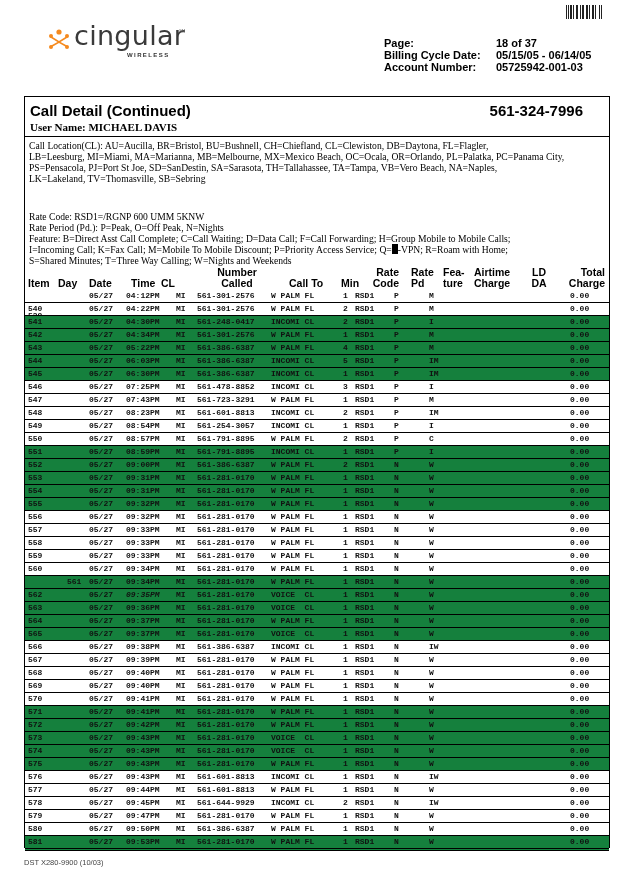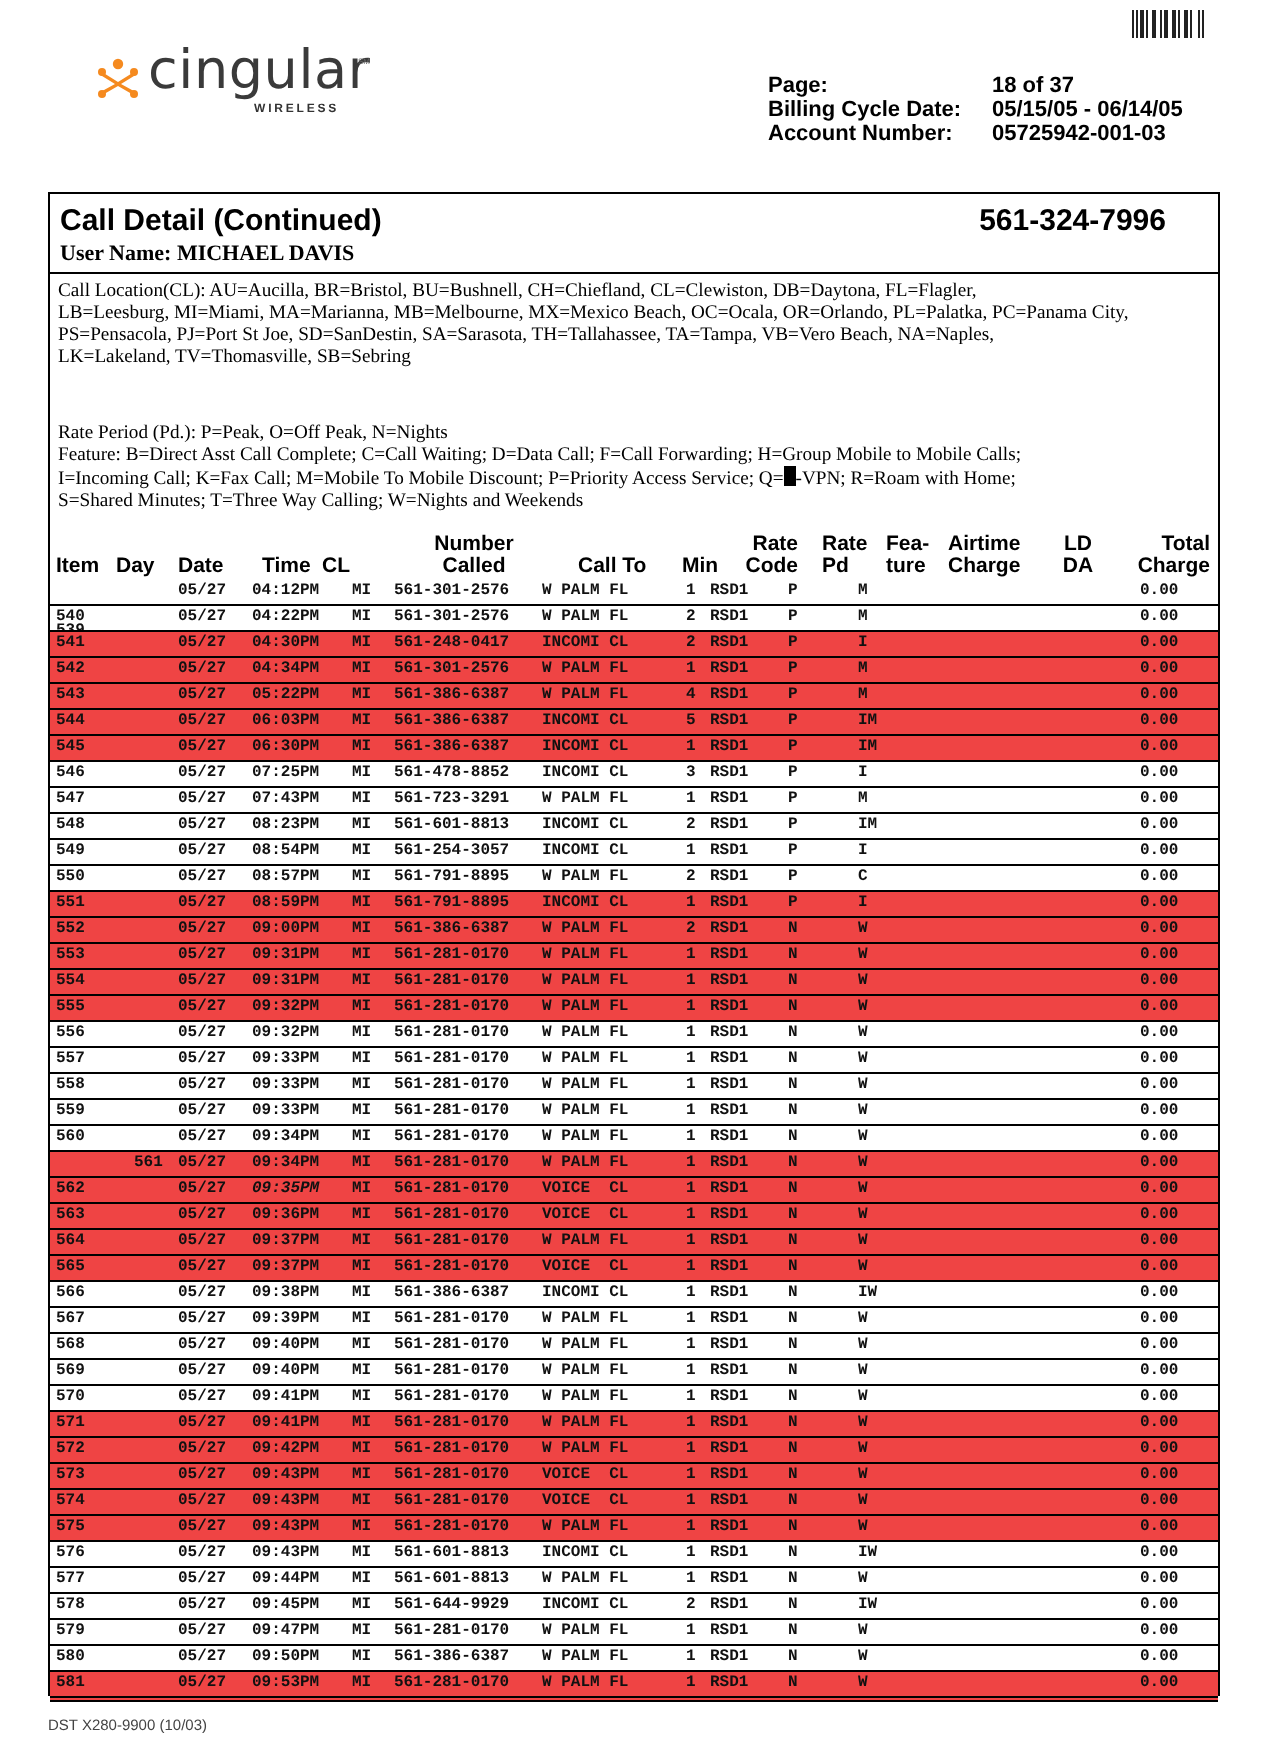--- a/index.html
+++ b/index.html
@@ -30,21 +30,21 @@
   .legend .gap { height: 27px; }
   .redact { display: inline-block; width: 6px; height: 10px; background: #000; vertical-align: -1px; }
 
   .thead { position: absolute; left: 0; top: 166px; width: 584px; height: 27px; font-weight: bold; font-size: 10.5px; line-height: 11px; }
   .th { position: absolute; bottom: 1px; }
   .th.r { text-align: right; }
   .th.c { text-align: center; }
 
   .rows { position: absolute; left: 0; top: 193px; width: 584px; }
   .row { position: relative; height: 13px; border-bottom: 1px solid #000; font-family: "Liberation Mono", monospace; font-weight: bold; font-size: 8px; line-height: 12px; color: #111; }
-  .row.shade { background: #ef4444; }
+  .row.shade { background: #15803d; }
   .row.last { border-bottom: 3px double #000; height: 15px; }
   .cell { position: absolute; top: 0; white-space: pre; }
 
   .footer { position: absolute; left: 24px; top: 858px; font-size: 7.5px; color: #444; }
 </style>
 </head>
 <body>
 
 <div class="barcode">
   <span style="width:2px"></span>
@@ -104,20 +104,21 @@
     <span class="phone">561-324-7996</span>
     <span class="user">User Name: MICHAEL DAVIS</span>
   </div>
 
   <div class="legend">
     <p>Call Location(CL):  AU=Aucilla, BR=Bristol, BU=Bushnell, CH=Chiefland, CL=Clewiston, DB=Daytona, FL=Flagler,</p>
     <p>LB=Leesburg, MI=Miami, MA=Marianna, MB=Melbourne, MX=Mexico Beach, OC=Ocala, OR=Orlando, PL=Palatka, PC=Panama City,</p>
     <p>PS=Pensacola, PJ=Port St Joe, SD=SanDestin, SA=Sarasota, TH=Tallahassee, TA=Tampa, VB=Vero Beach, NA=Naples,</p>
     <p>LK=Lakeland, TV=Thomasville, SB=Sebring</p>
     <div class="gap"></div>
+    <p>Rate Code: RSD1=/RGNP 600 UMM 5KNW</p>
     <p>Rate Period (Pd.): P=Peak, O=Off Peak, N=Nights</p>
     <p>Feature: B=Direct Asst Call Complete; C=Call Waiting; D=Data Call; F=Call Forwarding; H=Group Mobile to Mobile Calls;</p>
     <p><span>I=Incoming Call; K=Fax Call; M=Mobile To Mobile Discount; P=Priority Access Service; Q=</span><span class="redact"></span><span>-VPN; R=Roam with Home;</span></p>
     <p>S=Shared Minutes;  T=Three Way Calling; W=Nights and Weekends</p>
   </div>
 
   <div class="thead">
     <div class="th" style="left:3px">Item</div>
     <div class="th" style="left:33px">Day</div>
     <div class="th" style="left:64px">Date</div>

